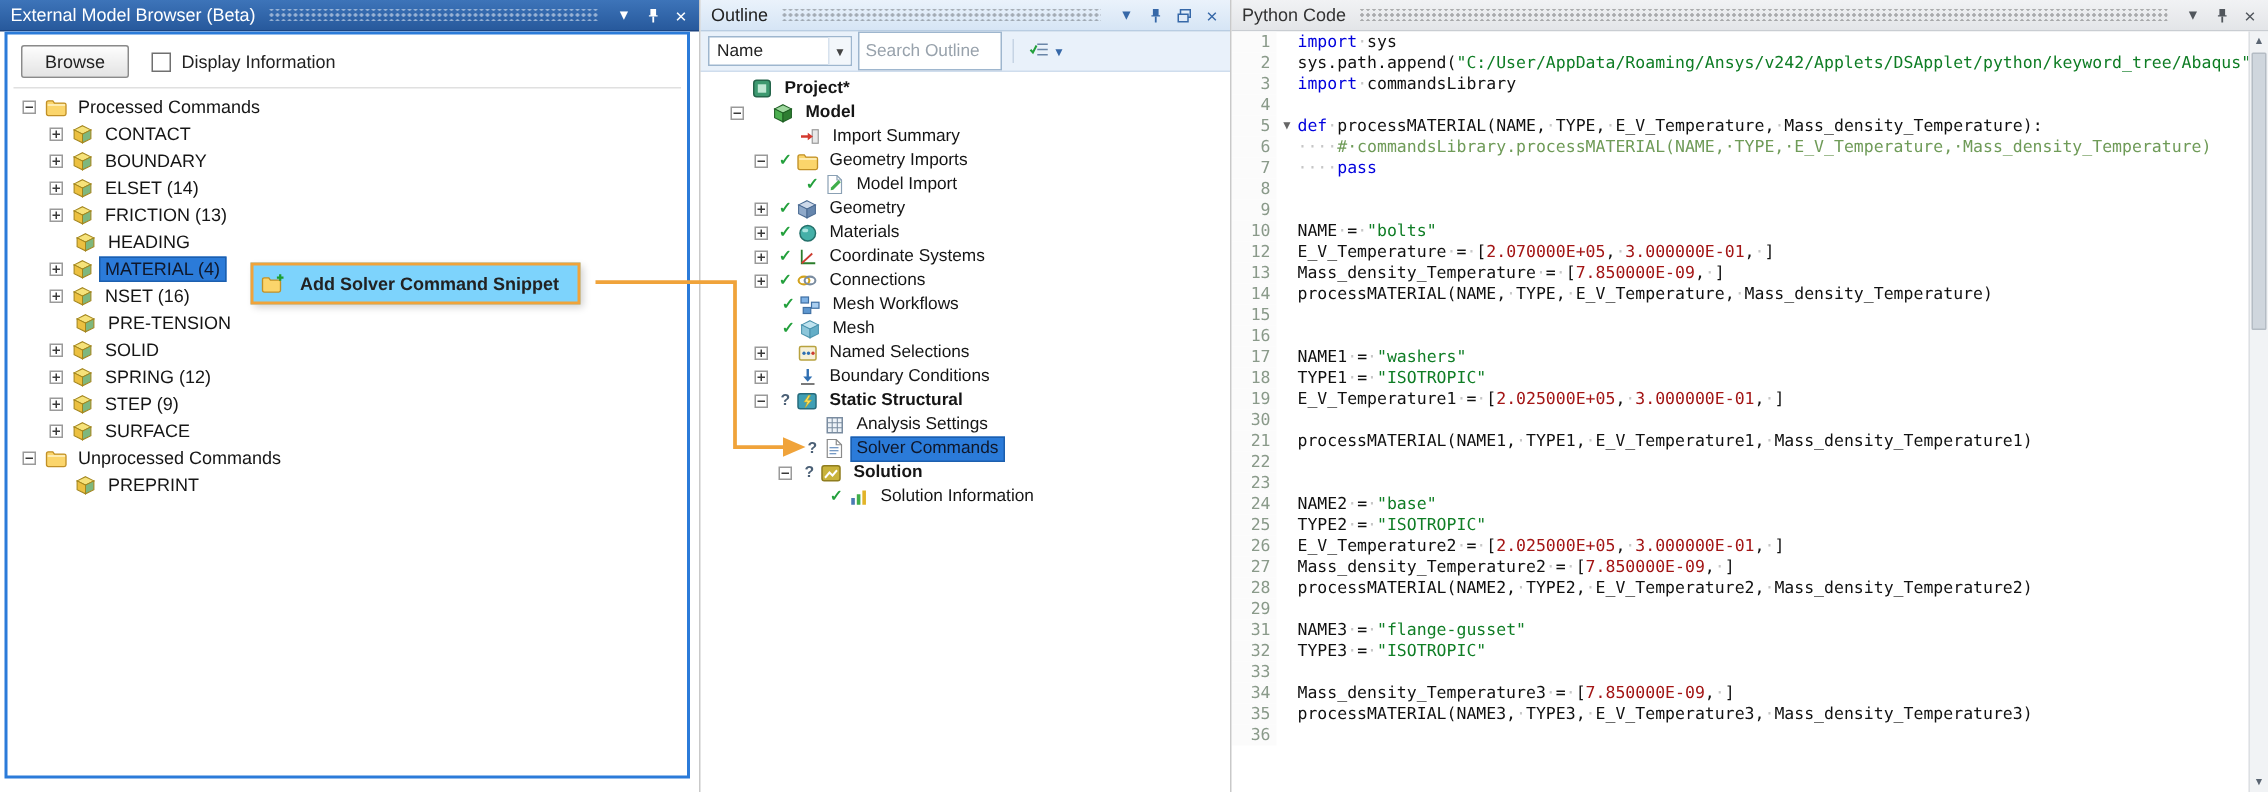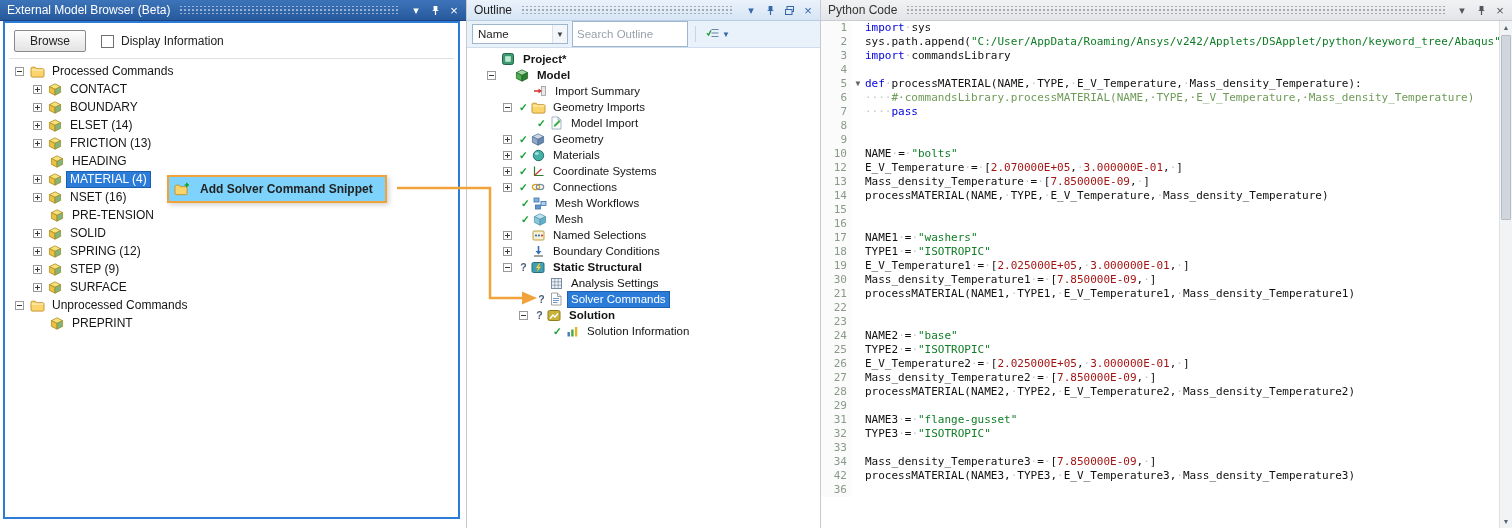--- a/index.html
+++ b/index.html
@@ -36,31 +36,31 @@
 
   .trow{display:flex;align-items:center;height:18px;font-size:12px;color:#151515;white-space:nowrap}
   .orow{height:16px;font-size:11.5px}
   .ind{flex:none}
   .exp{width:9px;height:9px;border:1px solid #9a9a9a;background:#fff;position:relative;flex:none;margin-right:5px}
   .exp::before{content:"";position:absolute;left:1px;right:1px;top:3px;height:1px;background:#3a3a3a}
   .exp.plus::after{content:"";position:absolute;top:1px;bottom:1px;left:3px;width:1px;background:#3a3a3a}
   .exp-sp{width:16px;flex:none}
   .icn{width:16px;height:14px;flex:none;display:inline-flex;align-items:center;justify-content:center;margin-right:3px}
   .lbl{padding:0 3px;line-height:15px;border:1px solid transparent}
-  .lbl.sel{background:var(--selection-blue,#2b7bd9);color:#ffffff;border-color:#1c5fae}
+  .lbl.sel{background:var(--selection-blue,#2b7bd9);color:#0f172a;border-color:#1c5fae}
   .bold{font-weight:bold}
   .marker{width:13px;flex:none;text-align:center;font-size:10.5px;font-weight:bold;line-height:14px}
   .marker.check{color:#23a03c}
   .marker.question{color:#4a5f75}
 
   
   .o-toolbar{height:27px;background:#e9f1fa;border-bottom:1px solid #cfdded;display:flex;align-items:center;gap:4px;padding:0 5px}
   .combo{width:96px;height:20px;background:#fff;border:1px solid #9eb6ce;display:flex;align-items:center;font-size:11.5px;color:#222;padding-left:5px}
   .combo .ca{margin-left:auto;width:15px;height:100%;display:flex;align-items:center;justify-content:center;color:#444;font-size:8px;border-left:1px solid #d7e2ee;background:#f3f7fb}
-  .search{width:116px;height:20px;border:1px solid #9eb6ce;font-size:11.5px;padding:12px 4px;font-family:"Liberation Sans",sans-serif;color:#333}
+  .search{width:96px;height:20px;border:1px solid #9eb6ce;font-size:11.5px;padding:12px 4px;font-family:"Liberation Sans",sans-serif;color:#333}
   .search::placeholder{color:#98a2ac}
   .tb-sep{width:1px;height:16px;background:#c6d4e4;margin:0 3px}
   .view-btn{display:flex;align-items:center;height:20px;padding:0 3px;gap:3px;color:#3668a8;font-size:8px}
   .o-tree{padding-top:3px;overflow:hidden}
 
   
   .code-body{position:absolute;left:0;top:21px;right:13px;bottom:0;background:#fff;font-family:"DejaVu Sans Mono",monospace;font-size:11px;overflow:hidden}
   .cl{display:flex;height:14px;line-height:14px}
   .ln{width:30px;flex:none;text-align:right;padding-right:4px;color:#8a9a8a;background:#fbfbfb}
   .fold{width:14px;flex:none;color:#666;font-size:8px;text-align:center;line-height:14px}
@@ -659,21 +659,20 @@
           <span class="ct"><span class="tk-p">TYPE1</span><span class="tk-w">·</span><span class="tk-p">=</span><span class="tk-w">·</span><span class="tk-s">"ISOTROPIC"</span></span>
         </div>
         <div class="cl">
           <span class="ln">19</span>
           <span class="fold"></span>
           <span class="ct"><span class="tk-p">E_V_Temperature1</span><span class="tk-w">·</span><span class="tk-p">=</span><span class="tk-w">·</span><span class="tk-p">[</span><span class="tk-n">2.025000E+05</span><span class="tk-p">,</span><span class="tk-w">·</span><span class="tk-n">3.000000E-01</span><span class="tk-p">,</span><span class="tk-w">·</span><span class="tk-p">]</span></span>
         </div>
         <div class="cl">
           <span class="ln">30</span>
           <span class="fold"></span>
-          <span class="ct"><span class="tk-p">Mass_density_Temperature1</span><span class="tk-w">·</span><span class="tk-p">=</span><span class="tk-w">·</span><span class="tk-p">[</span><span class="tk-n">7.850000E-09</span><span class="tk-p">,</span><span class="tk-w">·</span><span class="tk-p">]</span></span>
         </div>
         <div class="cl">
           <span class="ln">21</span>
           <span class="fold"></span>
           <span class="ct"><span class="tk-p">processMATERIAL(NAME1,</span><span class="tk-w">·</span><span class="tk-p">TYPE1,</span><span class="tk-w">·</span><span class="tk-p">E_V_Temperature1,</span><span class="tk-w">·</span><span class="tk-p">Mass_density_Temperature1)</span></span>
         </div>
         <div class="cl">
           <span class="ln">22</span>
           <span class="fold"></span>
           <span class="ct"></span>
@@ -726,21 +725,21 @@
         <div class="cl">
           <span class="ln">33</span>
           <span class="fold"></span>
         </div>
         <div class="cl">
           <span class="ln">34</span>
           <span class="fold"></span>
           <span class="ct"><span class="tk-p">Mass_density_Temperature3</span><span class="tk-w">·</span><span class="tk-p">=</span><span class="tk-w">·</span><span class="tk-p">[</span><span class="tk-n">7.850000E-09</span><span class="tk-p">,</span><span class="tk-w">·</span><span class="tk-p">]</span></span>
         </div>
         <div class="cl">
-          <span class="ln">42</span>
+          <span class="ln">35</span>
           <span class="fold"></span>
           <span class="ct"><span class="tk-p">processMATERIAL(NAME3,</span><span class="tk-w">·</span><span class="tk-p">TYPE3,</span><span class="tk-w">·</span><span class="tk-p">E_V_Temperature3,</span><span class="tk-w">·</span><span class="tk-p">Mass_density_Temperature3)</span></span>
         </div>
         <div class="cl">
           <span class="ln">36</span>
           <span class="fold"></span>
           <span class="ct"></span>
         </div>
       </div>
     <div class="vscroll">

